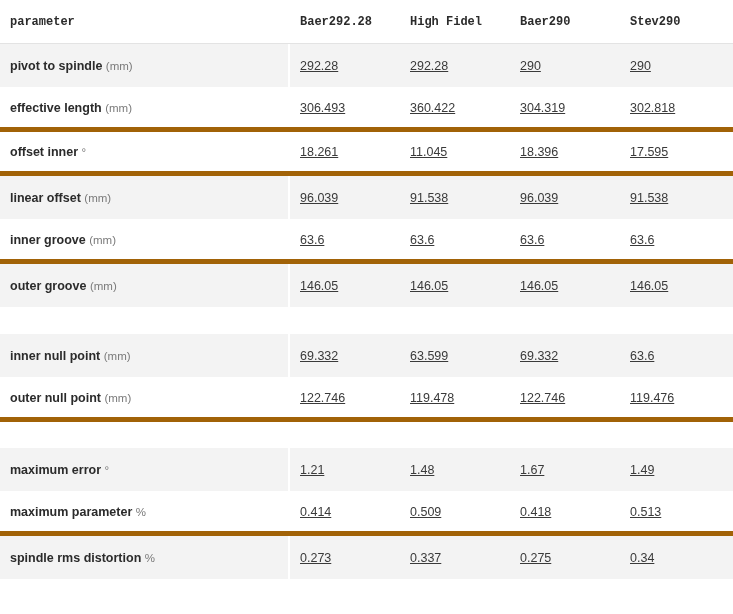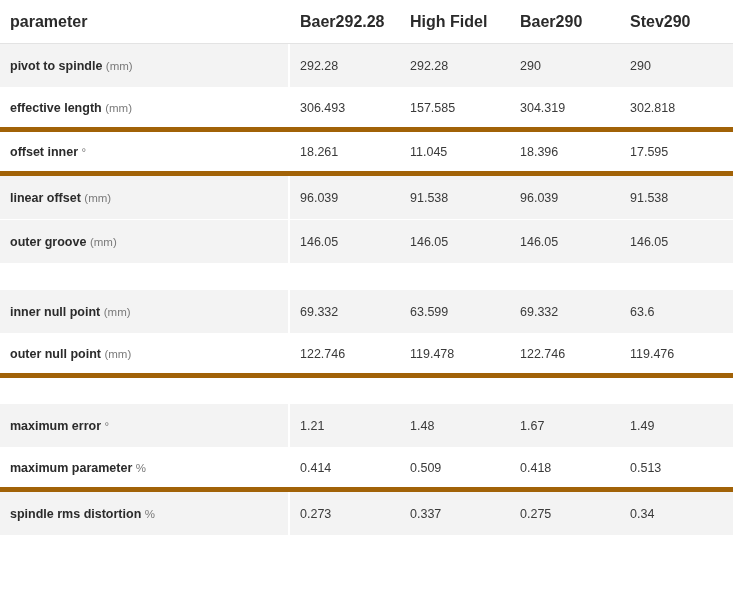--- a/index.html
+++ b/index.html
@@ -28,23 +28,24 @@
   table.params th, table.params td {
     text-align: left;
     vertical-align: middle;
     padding: 0 10px;
     height: 44px;
     box-sizing: border-box;
   }
   thead th {
     font-weight: bold;
     color: #2b2b2b;
-    font-size: 16px;
+    font-size: 12px;
     background: #ffffff;
     border-bottom: 1px solid #e3e3e3;
+    font-family: Liberation Mono, monospace;
   }
   tbody tr.shaded td {
     background: #f3f3f3;
     border-bottom: 1px solid #ffffff;
   }
   tbody tr.plain td {
     background: #ffffff;
     border-bottom: 5px solid #a16207;
   }
   tbody tr.spacer td {
@@ -57,20 +58,21 @@
     color: #2b2b2b;
   }
   td.param-cell .unit {
     font-weight: normal;
     color: #7a7a7a;
     font-size: 11.5px;
   }
   td.value-cell {
     color: #3a3a3a;
     font-weight: normal;
+    text-decoration: underline;
   }
   tbody tr.shaded td.value-cell,
   tbody tr.shaded td.param-cell {
     background: #f3f3f3;
   }
   
   tbody tr.shaded td.param-cell {
     border-right: 2px solid #ffffff;
   }
 </style>
@@ -98,37 +100,44 @@
       <tr class="shaded">
         <td class="param-cell"><span>pivot to spindle</span> <span class="unit">(mm)</span></td>
         <td class="value-cell">292.28</td>
         <td class="value-cell">292.28</td>
         <td class="value-cell">290</td>
         <td class="value-cell">290</td>
       </tr>
       <tr class="plain">
         <td class="param-cell"><span>effective length</span> <span class="unit">(mm)</span></td>
         <td class="value-cell">306.493</td>
-        <td class="value-cell">157.585</td>
+        <td class="value-cell">360.422</td>
         <td class="value-cell">304.319</td>
         <td class="value-cell">302.818</td>
       </tr>
       <tr class="plain">
         <td class="param-cell"><span>offset inner</span> <span class="unit">°</span></td>
         <td class="value-cell">18.261</td>
         <td class="value-cell">11.045</td>
         <td class="value-cell">18.396</td>
         <td class="value-cell">17.595</td>
       </tr>
       <tr class="shaded">
         <td class="param-cell"><span>linear offset</span> <span class="unit">(mm)</span></td>
         <td class="value-cell">96.039</td>
         <td class="value-cell">91.538</td>
         <td class="value-cell">96.039</td>
         <td class="value-cell">91.538</td>
+      </tr>
+      <tr class="plain">
+        <td class="param-cell"><span>inner groove</span> <span class="unit">(mm)</span></td>
+        <td class="value-cell">63.6</td>
+        <td class="value-cell">63.6</td>
+        <td class="value-cell">63.6</td>
+        <td class="value-cell">63.6</td>
       </tr>
       <tr class="shaded">
         <td class="param-cell"><span>outer groove</span> <span class="unit">(mm)</span></td>
         <td class="value-cell">146.05</td>
         <td class="value-cell">146.05</td>
         <td class="value-cell">146.05</td>
         <td class="value-cell">146.05</td>
       </tr>
       <tr class="spacer">
         <td colspan="5"></td>

